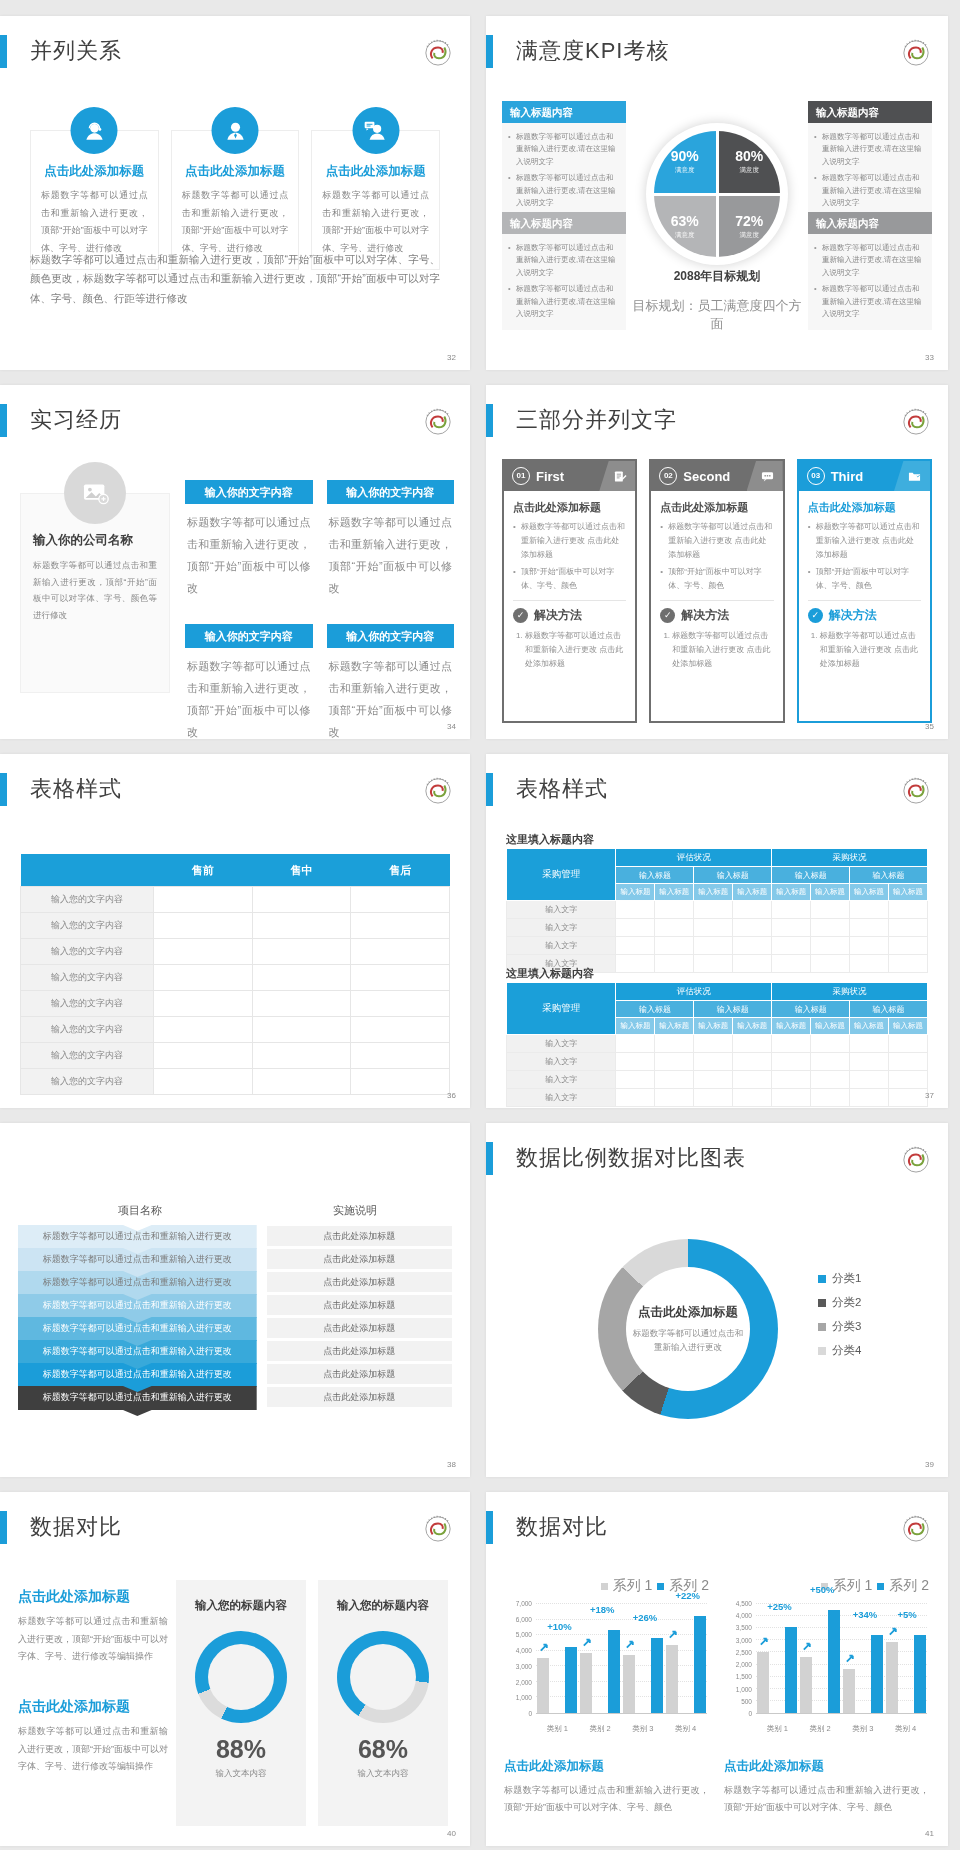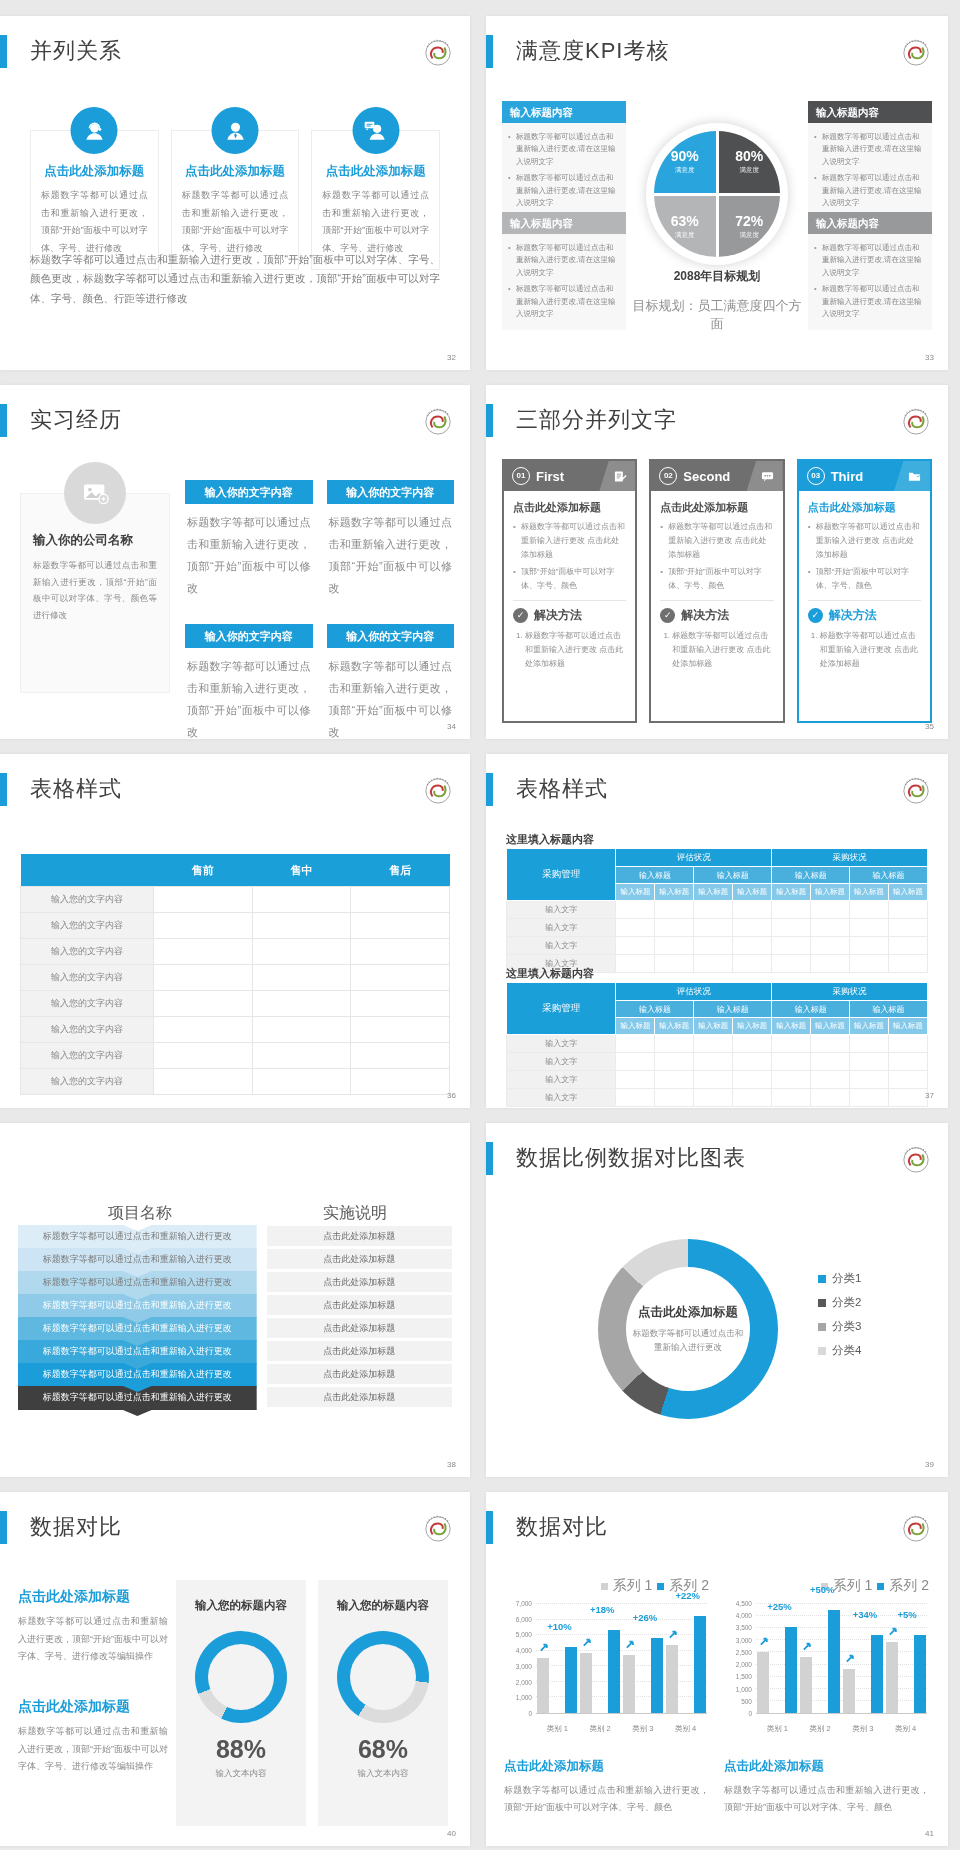--- a/index.html
+++ b/index.html
@@ -74,21 +74,21 @@
   .t37{position:absolute;left:20px;right:20px}
   .t37 table{width:100%;border-collapse:collapse}
   .t37 th{color:#fff;font-weight:400;border:1px solid #fff}
   .t37 .r1{background:#1b9fd9;font-size:8.5px;height:15px}
   .t37 .corner{background:#1b9fd9;font-size:9.5px}
   .t37 .r2{background:#49b0de;font-size:8px;height:14px}
   .t37 .r3{background:#84c9e9;font-size:7.5px;height:14px}
   .t37 td{height:15px;border:1px solid #ebebeb;background:#fff}
   .t37 td.lab{background:#f1f1f1;color:#8a8a8a;text-align:center;font-size:8px}
   
-  .s38-h1,.s38-h2{position:absolute;top:80px;font-size:16px;color:#595959}
+  .s38-h1,.s38-h2{position:absolute;top:80px;font-size:11px;color:#595959}
   .s38-h1{left:30px;width:220px;text-align:center}
   .s38-h2{left:270px;width:170px;text-align:center}
   .s38-rows{position:absolute;top:102px;left:18px;right:18px}
   .s38-row{display:flex;margin-bottom:-7px}
   .chev{flex:0 0 55%;height:30px;clip-path:polygon(0 0,44% 0,50% 20%,56% 0,100% 0,100% 80%,56% 80%,50% 100%,44% 80%,0 80%);font-size:9px;text-align:center;line-height:23px}
   .s38-desc{flex:1;margin-left:10px;margin-top:1px;height:20px;background:#f2f2f2;font-size:9px;color:#6a6a6a;text-align:center;line-height:20px}
   
   .donut{position:absolute;left:112px;top:116px;width:180px;height:180px;border-radius:50%}
   .donut-hole{position:absolute;inset:28px;border-radius:50%;background:#fff;display:flex;flex-direction:column;align-items:center;justify-content:center;text-align:center}
   .donut-hole .t{font-size:12.5px;font-weight:700;color:#3f3f3f}

